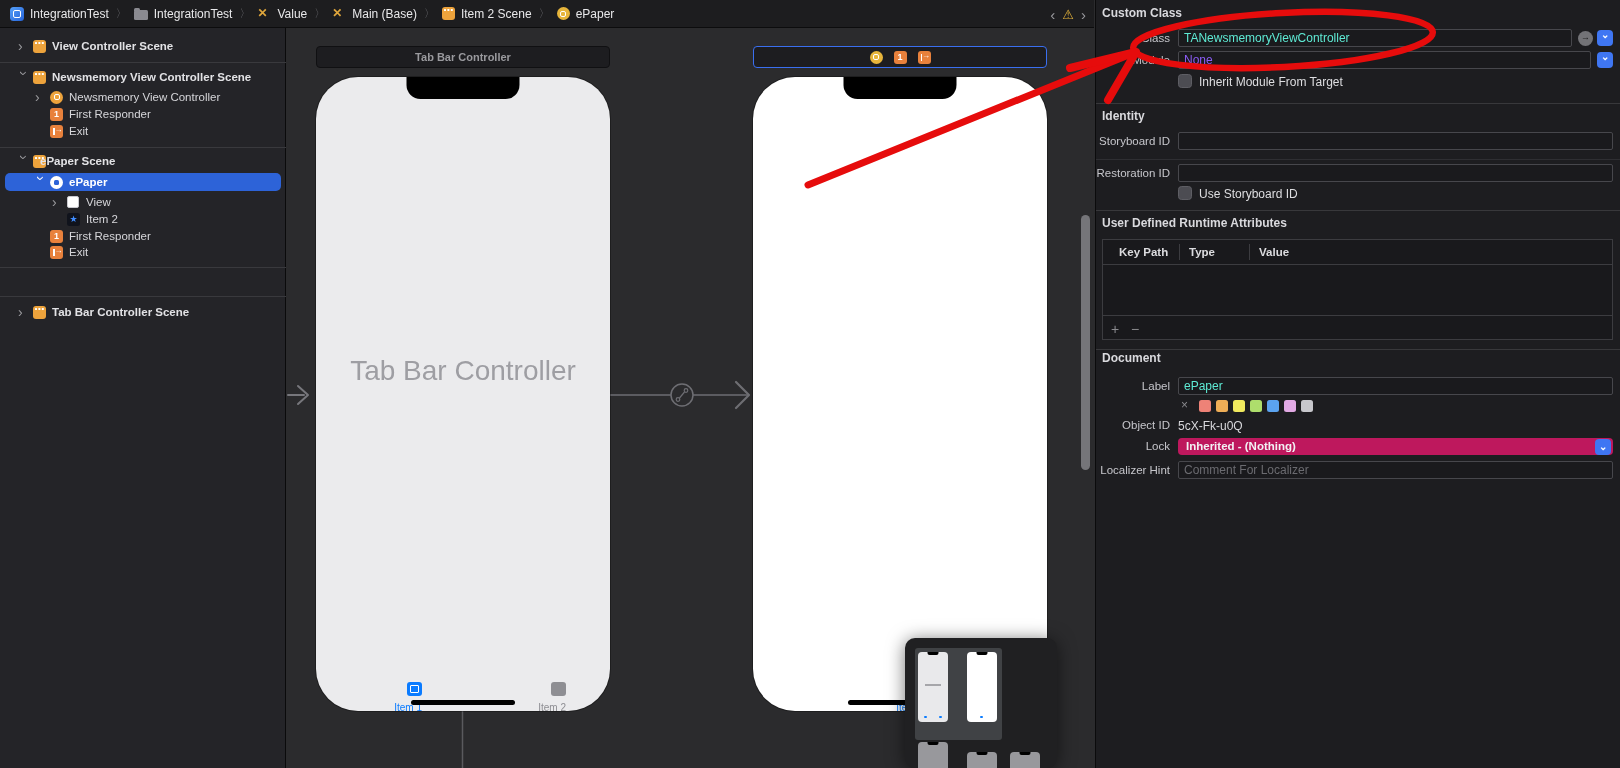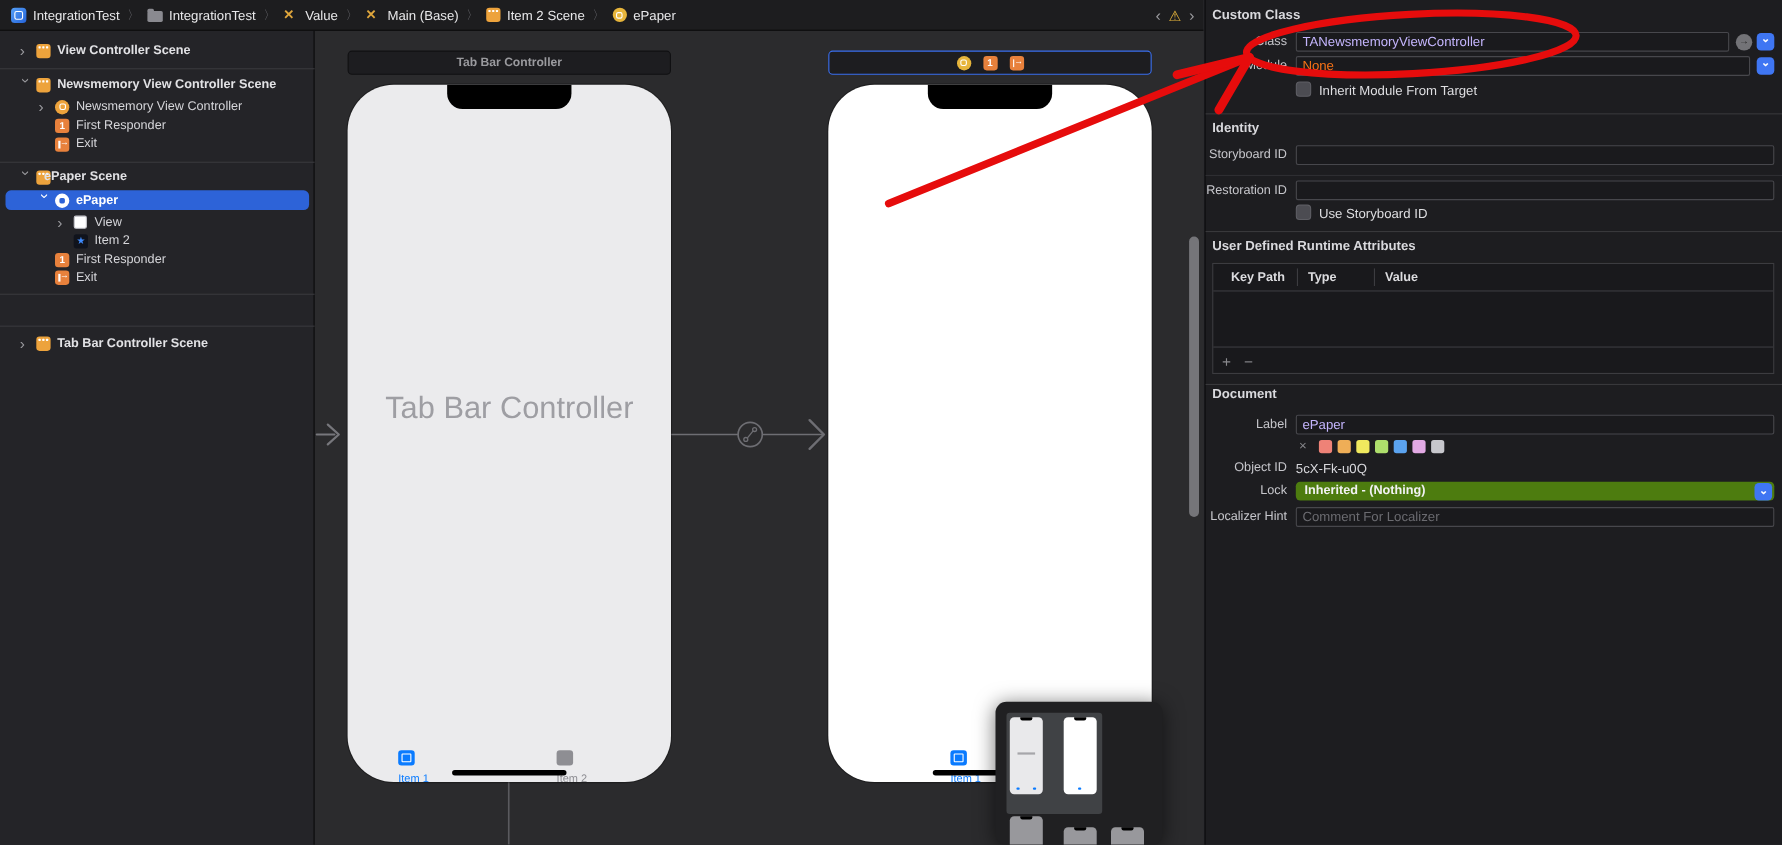--- a/index.html
+++ b/index.html
@@ -62,21 +62,21 @@
   #canvas { position:absolute; left:286px; top:28px; width:808px; height:740px; background:#2b2b2d; z-index:5; }
   .scenebar { position:absolute; height:22px; width:294px; background:#1d1d20; border:1px solid #101012;
     border-radius:4px; display:flex; align-items:center; justify-content:center; gap:11px; }
   .scenebar.selected { border:1.5px solid #3a6ff0; }
   .scenebar .sbtitle { color:#9a9a9e; font-size:11px; font-weight:700; }
   .phone { position:absolute; width:294px; height:634px; border-radius:42px; box-shadow:0 0 0 1px rgba(0,0,0,.3); }
   .phone .notch { position:absolute; left:50%; transform:translateX(-50%); top:0; width:113px; height:22px;
     background:#000; border-radius:0 0 14px 14px; }
   .phone .centerlabel { position:absolute; left:0; width:100%; top:278px; text-align:center;
     color:#9e9ea3; font-size:28px; }
-  .tabitem { position:absolute; width:60px; text-align:left; }
+  .tabitem { position:absolute; width:60px; text-align:right; }
   .tabitem .tabicn { position:relative; display:inline-block; width:15px; height:14px; border-radius:3px; background:#0a7bff; }
   .tabitem .tabicn::before { content:""; position:absolute; inset:3px; border:1.2px solid #fff; border-radius:1px; }
   .tabitem .tabicn.gray { background:#8e8e93; }
   .tabitem .tabicn.gray::before { border:none; }
   .tabitem .tlabel { display:block; margin-top:2px; font-size:10px; color:#0a7bff; }
   .tabitem.inactive .tlabel { color:#8e8e93; }
   .homebar { position:absolute; left:95px; top:623px; width:104px; height:5px; background:#000; border-radius:3px; }
   #cscroll { position:absolute; left:795px; top:187px; width:9px; height:255px; background:#757579; border-radius:5px; }
 
   
@@ -88,39 +88,39 @@
     background:#000; border-radius:0 0 2px 2px; }
   .thumb .ttext { position:absolute; left:7px; top:32px; width:16px; height:1.5px; background:#a6a6aa; }
   .thumb .tdot { position:absolute; width:2.5px; height:2.5px; background:#0a7bff; border-radius:1px; bottom:4px; }
 
   
   #inspector { position:absolute; left:1095px; top:0; width:525px; height:768px; background:#1d1d20;
     border-left:1px solid #0b0b0c; z-index:15; font-size:12px; }
   .ihead { position:absolute; left:6px; color:#d9d9dd; font-weight:700; font-size:12px; }
   .flabel { position:absolute; left:0; width:74px; text-align:right; color:#c6c6cb; font-size:11.5px; white-space:nowrap; }
   .ifield { position:absolute; left:82px; height:18px; background:#1a1a1d; border:1px solid #47474c;
-    border-radius:2px; color:#c4b5fd; font-size:12px; padding:0 5px; font-family:"Liberation Sans",sans-serif; }
+    border-radius:2px; color:#5eead4; font-size:12px; padding:0 5px; font-family:"Liberation Sans",sans-serif; }
   .ifield::placeholder { color:#6b6b70; }
-  .muted { color:#f97316; line-height:16px; }
+  .muted { color:#8b5cf6; line-height:16px; }
   .idiv { position:absolute; left:0; width:525px; height:1px; background:#38383b; }
   .idiv.sub { background:#2e2e32; }
   .cb { position:absolute; width:14px; height:14px; border-radius:3.5px; background:#4c4c52; border:1px solid #5e5e64; }
   .cblabel { position:absolute; color:#dedee1; font-size:12px; }
   .bluebtn { position:absolute; width:16px; height:16px; border-radius:4px; background:#3f76f3; }
   .bluebtn::before { content:"⌄"; position:absolute; left:4px; top:-1px; color:#fff; font-size:10px; font-weight:700; }
   .circbtn { position:absolute; width:15px; height:15px; border-radius:50%; background:#737377; }
   .circbtn::before { content:"→"; position:absolute; left:3px; top:1px; color:#222; font-size:9px; font-weight:700; }
   #attr-table { position:absolute; left:6px; top:239px; width:511px; height:101px; border:1px solid #3c3c40; background:#19191c; }
   #attr-table .th { position:absolute; top:0; height:24px; line-height:24px; color:#dcdcdf; font-weight:700; font-size:11.5px; }
   #attr-table .colline { position:absolute; top:4px; height:16px; width:1px; background:#3c3c40; }
   #attr-table .hline { position:absolute; left:0; width:100%; height:1px; background:#3c3c40; }
   #attr-table .pm { position:absolute; bottom:3px; color:#8a8a8e; font-size:14px; line-height:14px; }
   .swatch { position:absolute; width:12px; height:12px; border-radius:2.5px; top:400px; }
   .clearx { position:absolute; color:#8a8a8e; font-size:12px; }
-  #lockpop { position:absolute; left:82px; top:438px; width:435px; height:17px; background:#4d7c0f; border-radius:4px;
+  #lockpop { position:absolute; left:82px; top:438px; width:435px; height:17px; background:#be185d; border-radius:4px;
     color:#f2f2f4; font-size:11.5px; line-height:17px; padding-left:8px; font-weight:600; }
   #lockpop .bluebtn { right:1px; top:0.5px; }
   .objid { position:absolute; left:82px; color:#d8d8dc; font-size:12px; }
 
   svg.lines { position:absolute; inset:0; pointer-events:none; }
   #redoverlay { position:absolute; inset:0; z-index:60; pointer-events:none; }
 </style>
 </head>
 <body>
 

